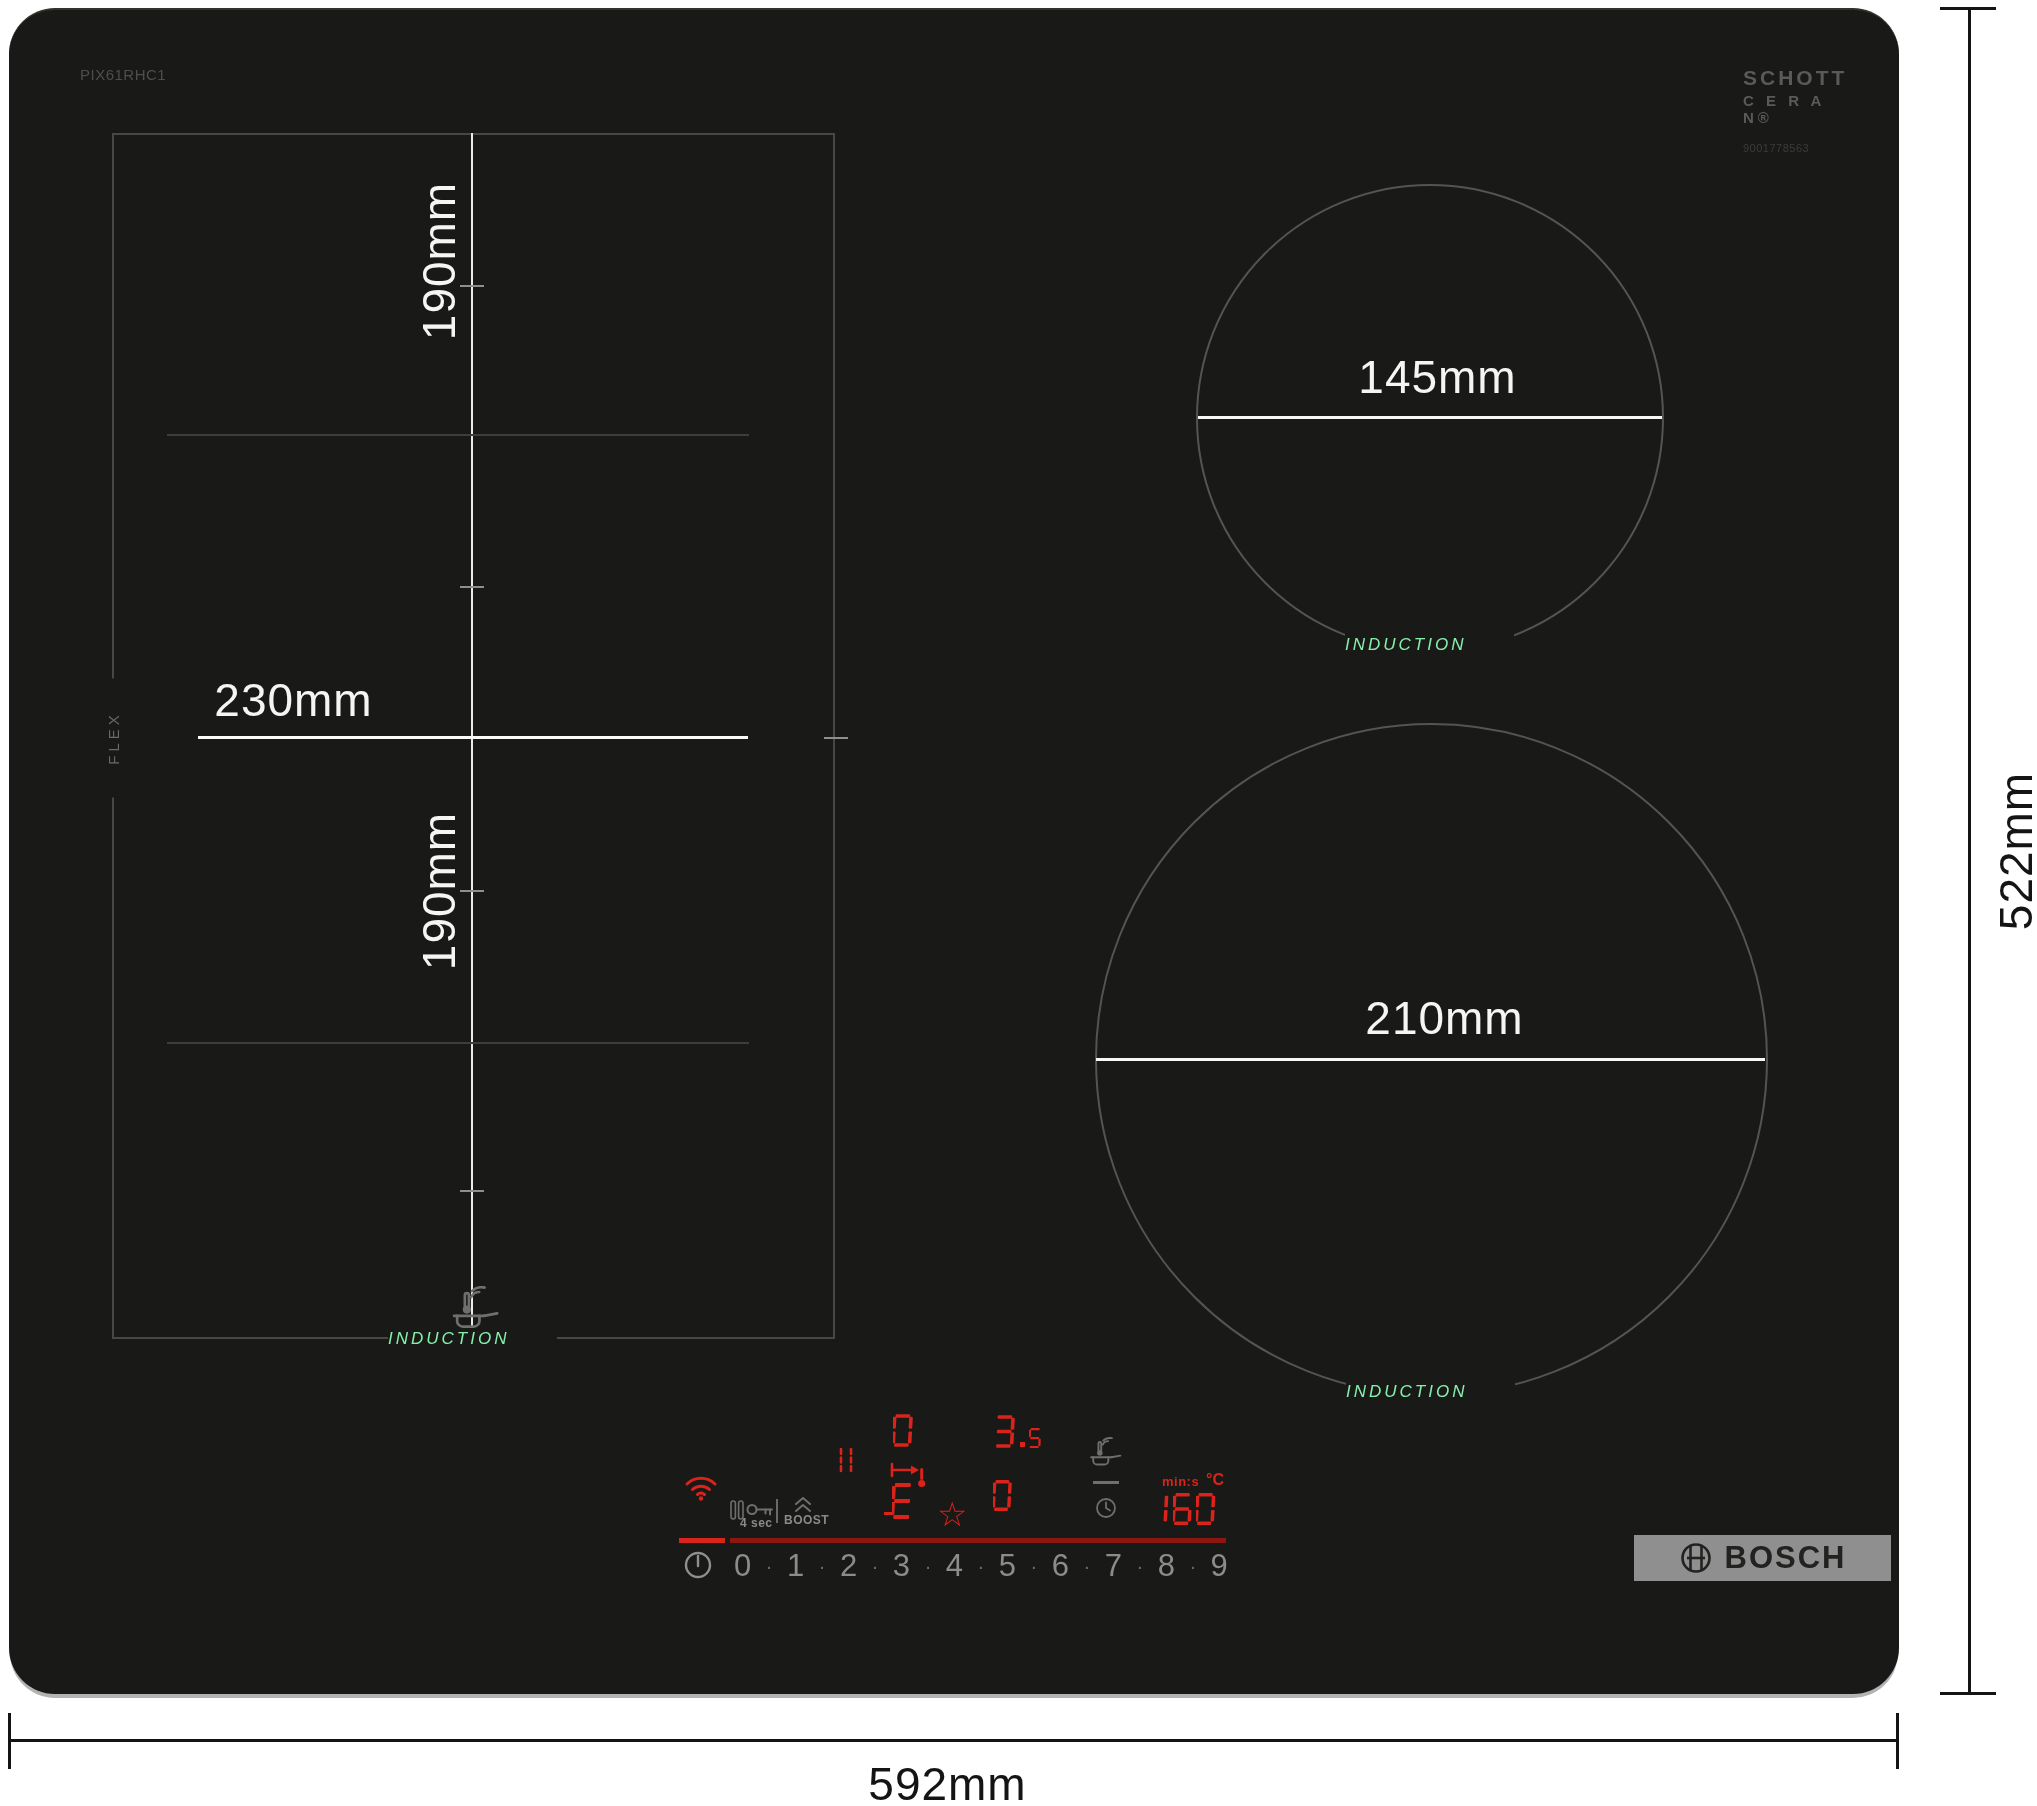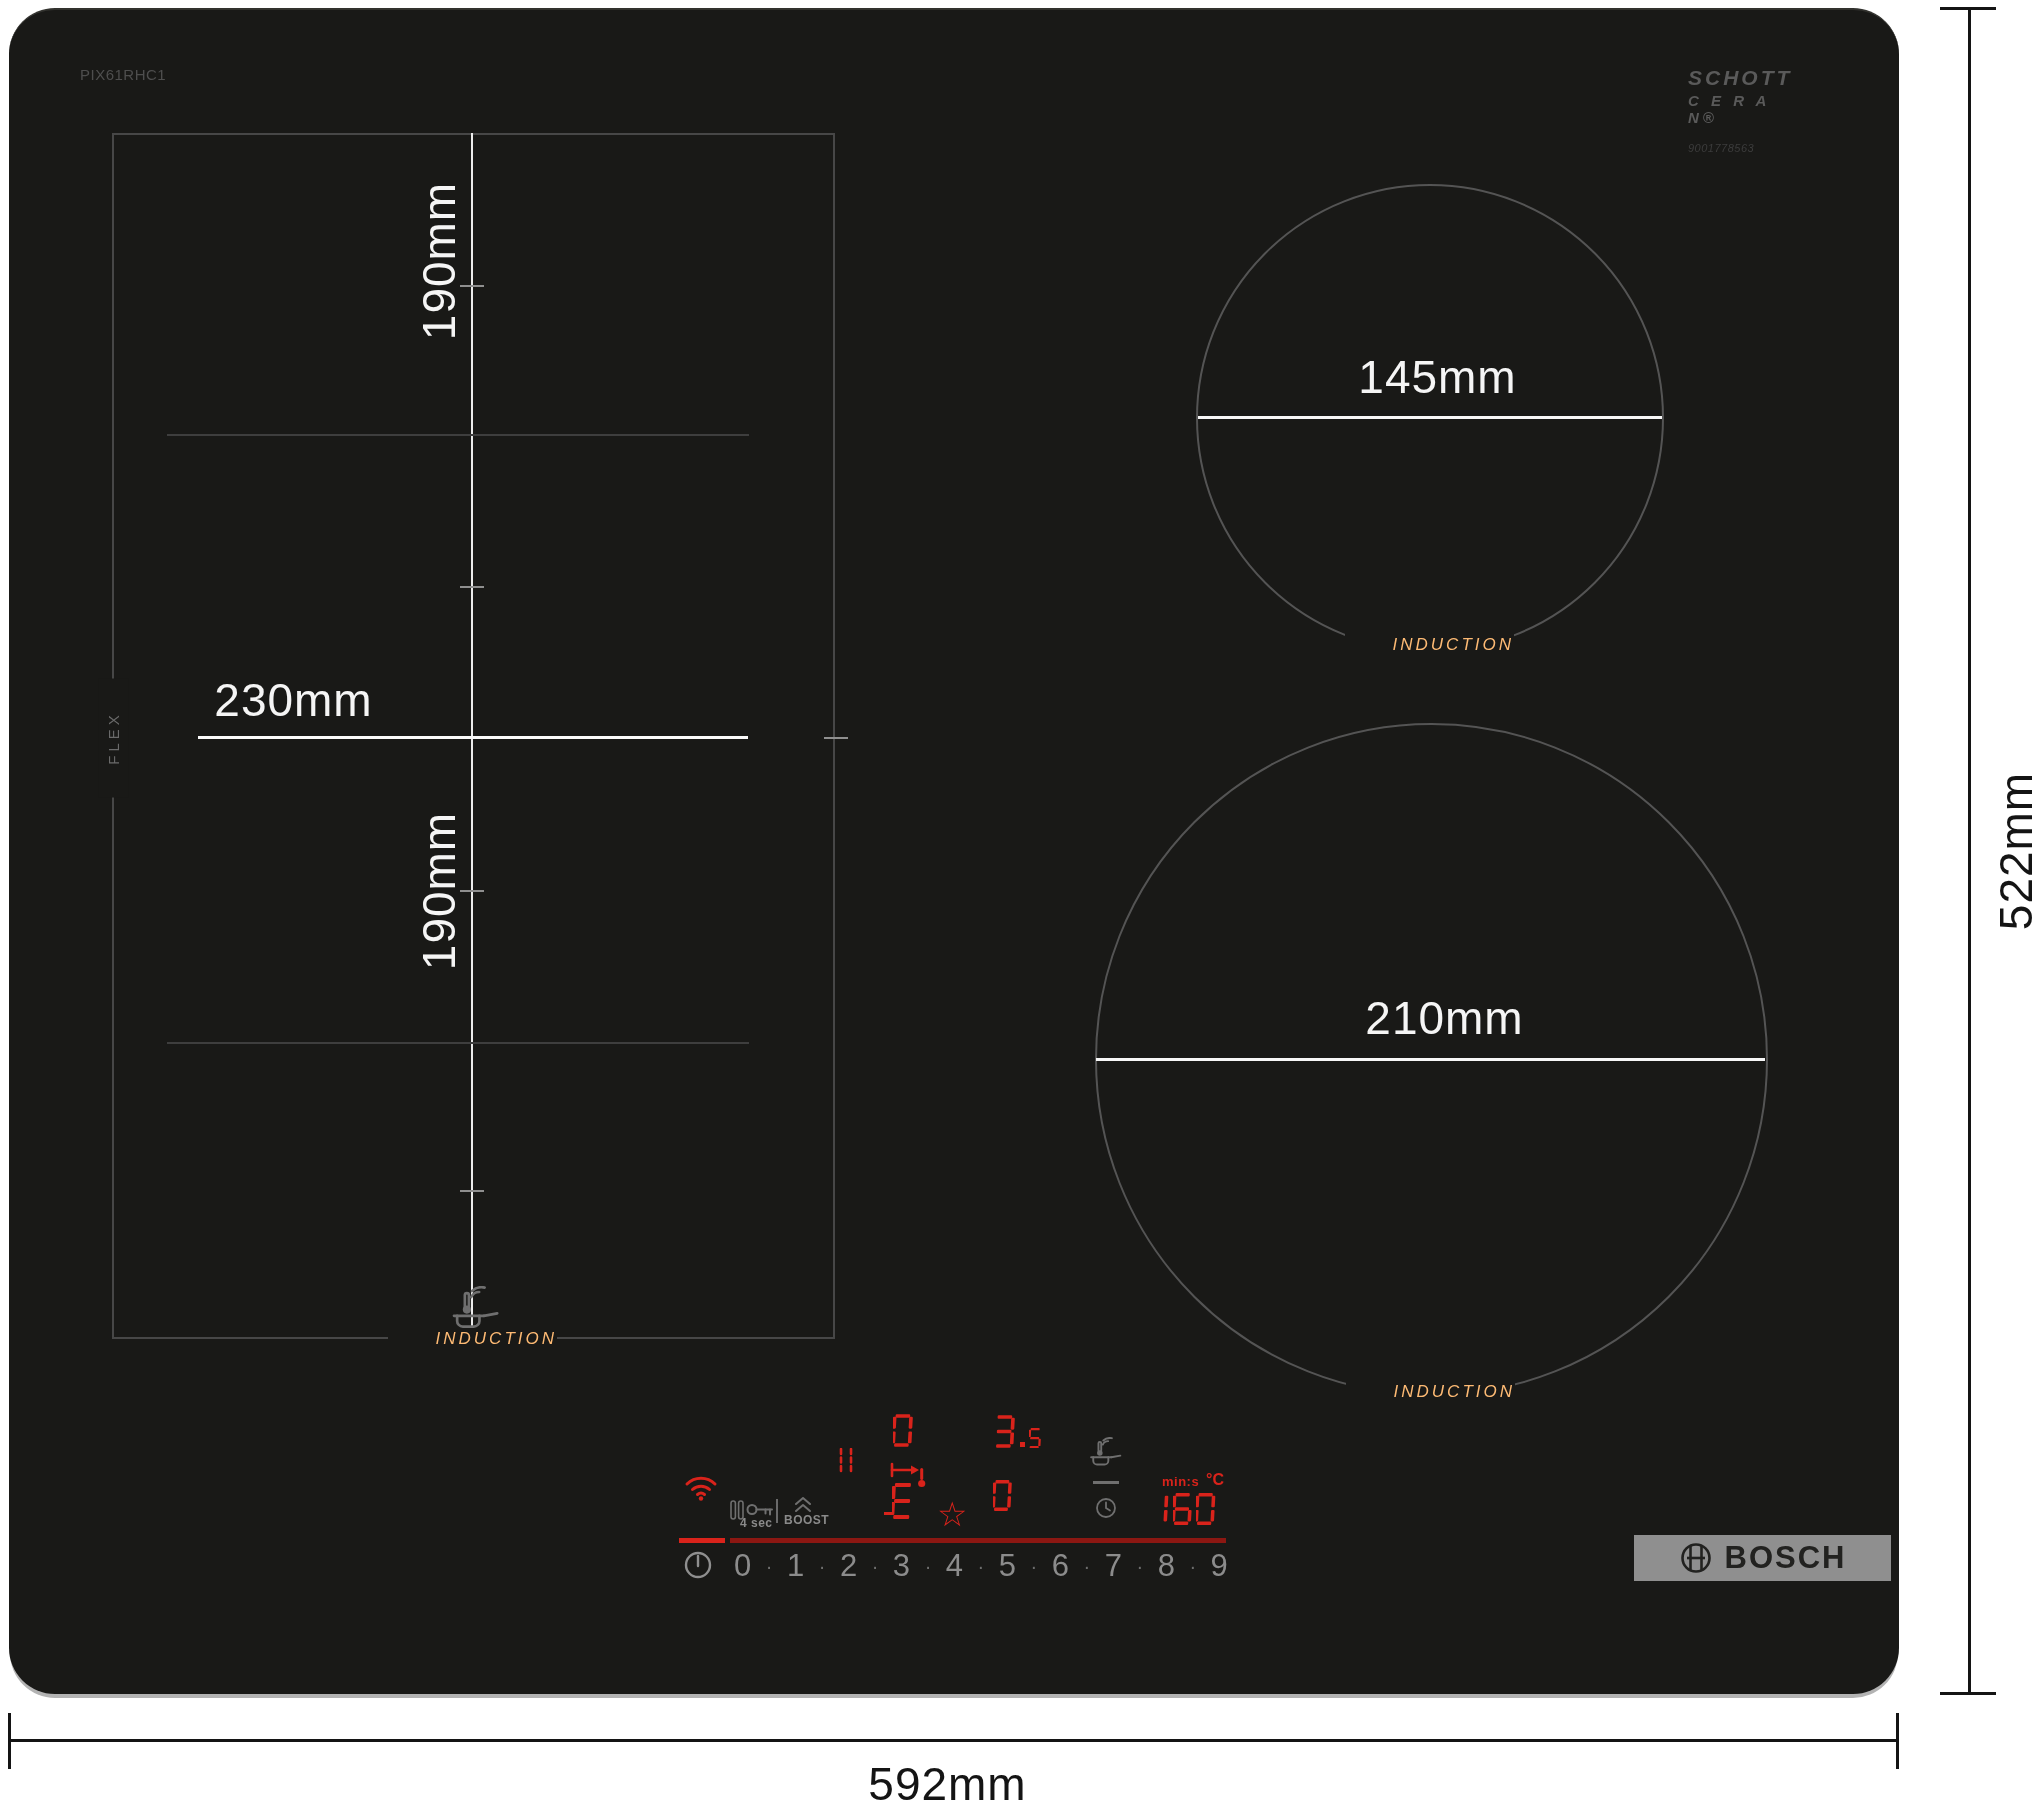--- a/index.html
+++ b/index.html
@@ -7,41 +7,41 @@
   .canvas{position:relative;width:2038px;height:1807px;background:#fff;overflow:hidden;}
   .canvas *{position:absolute;box-sizing:border-box;}
 
   
   .hob{left:9px;top:8px;width:1890px;height:1686px;background:var(--surface,#191917);
        border-radius:46px;border-top:2px solid #32322e;
        box-shadow:0 5px 0 -1px #b3b3b3;}
 
   .model{left:80px;top:66px;font-size:15px;color:#4e4e4e;letter-spacing:0.5px;}
 
-  .schott{left:1688px;top:66px;width:100px;color:#5a5a5a;text-align:left;font-style:italic;}
+  .schott{left:1743px;top:66px;width:100px;color:#5a5a5a;text-align:left;}
   .schott-l1{position:static;font-size:21px;letter-spacing:3px;font-weight:bold;}
   .schott-l2{position:static;font-size:15px;letter-spacing:4px;font-weight:bold;margin-top:2px;}
   .schott-serial{position:static;font-size:11px;color:#3c3c3c;margin-top:16px;letter-spacing:0.5px;}
 
   
   .flex-rect{left:112px;top:133px;width:723px;height:1206px;border:2px solid #474747;}
   .flex-centerline{left:471px;top:133px;width:2px;height:1212px;background:#ececec;}
   .ctick{left:460px;width:24px;height:2px;background:#8f8f8f;}
   .grey-div{left:167px;width:582px;height:2px;background:#3e3e3e;}
   .dim-230-line{left:198px;top:736px;width:550px;height:3px;background:#fafafa;}
   .big-label{color:#f5f5f5;font-size:46px;letter-spacing:1px;text-align:center;white-space:nowrap;}
   .rot{transform:rotate(-90deg);}
   .label-230{left:194px;top:673px;width:199px;}
   .label-190a{left:329px;top:236px;width:219px;height:50px;line-height:50px;}
   .label-190b{left:329px;top:866px;width:219px;height:50px;line-height:50px;}
   .flex-edge-label{left:54px;top:723px;width:119px;height:30px;line-height:30px;text-align:center;
       transform:rotate(-90deg);background:var(--surface,#191917);color:#6a6a6a;font-size:15px;letter-spacing:4px;}
   .flex-right-tick{left:824px;top:737px;width:24px;height:2px;background:#8f8f8f;}
-  .induction-txt{width:169px;text-align:right;background:var(--surface,#191917);
-      color:#fdba74;font-size:17px;font-style:italic;letter-spacing:3px;line-height:22px;}
+  .induction-txt{width:169px;text-align:left;background:var(--surface,#191917);
+      color:#86efac;font-size:17px;font-style:italic;letter-spacing:3px;line-height:22px;}
   .flex-induction-txt{left:388px;top:1328px;}
   .flex-induction-icon{left:450px;top:1286px;}
 
   
   .circle{border:2px solid #545454;border-radius:50%;}
   .circle-small{left:1196px;top:184px;width:468px;height:468px;}
   .circle-large{left:1095px;top:723px;width:673px;height:673px;}
   .diam-line{height:3px;background:#f7f7f7;}
   .diam-line-small{left:1198px;top:416px;width:464px;}
   .diam-line-large{left:1096px;top:1058px;width:669px;}

